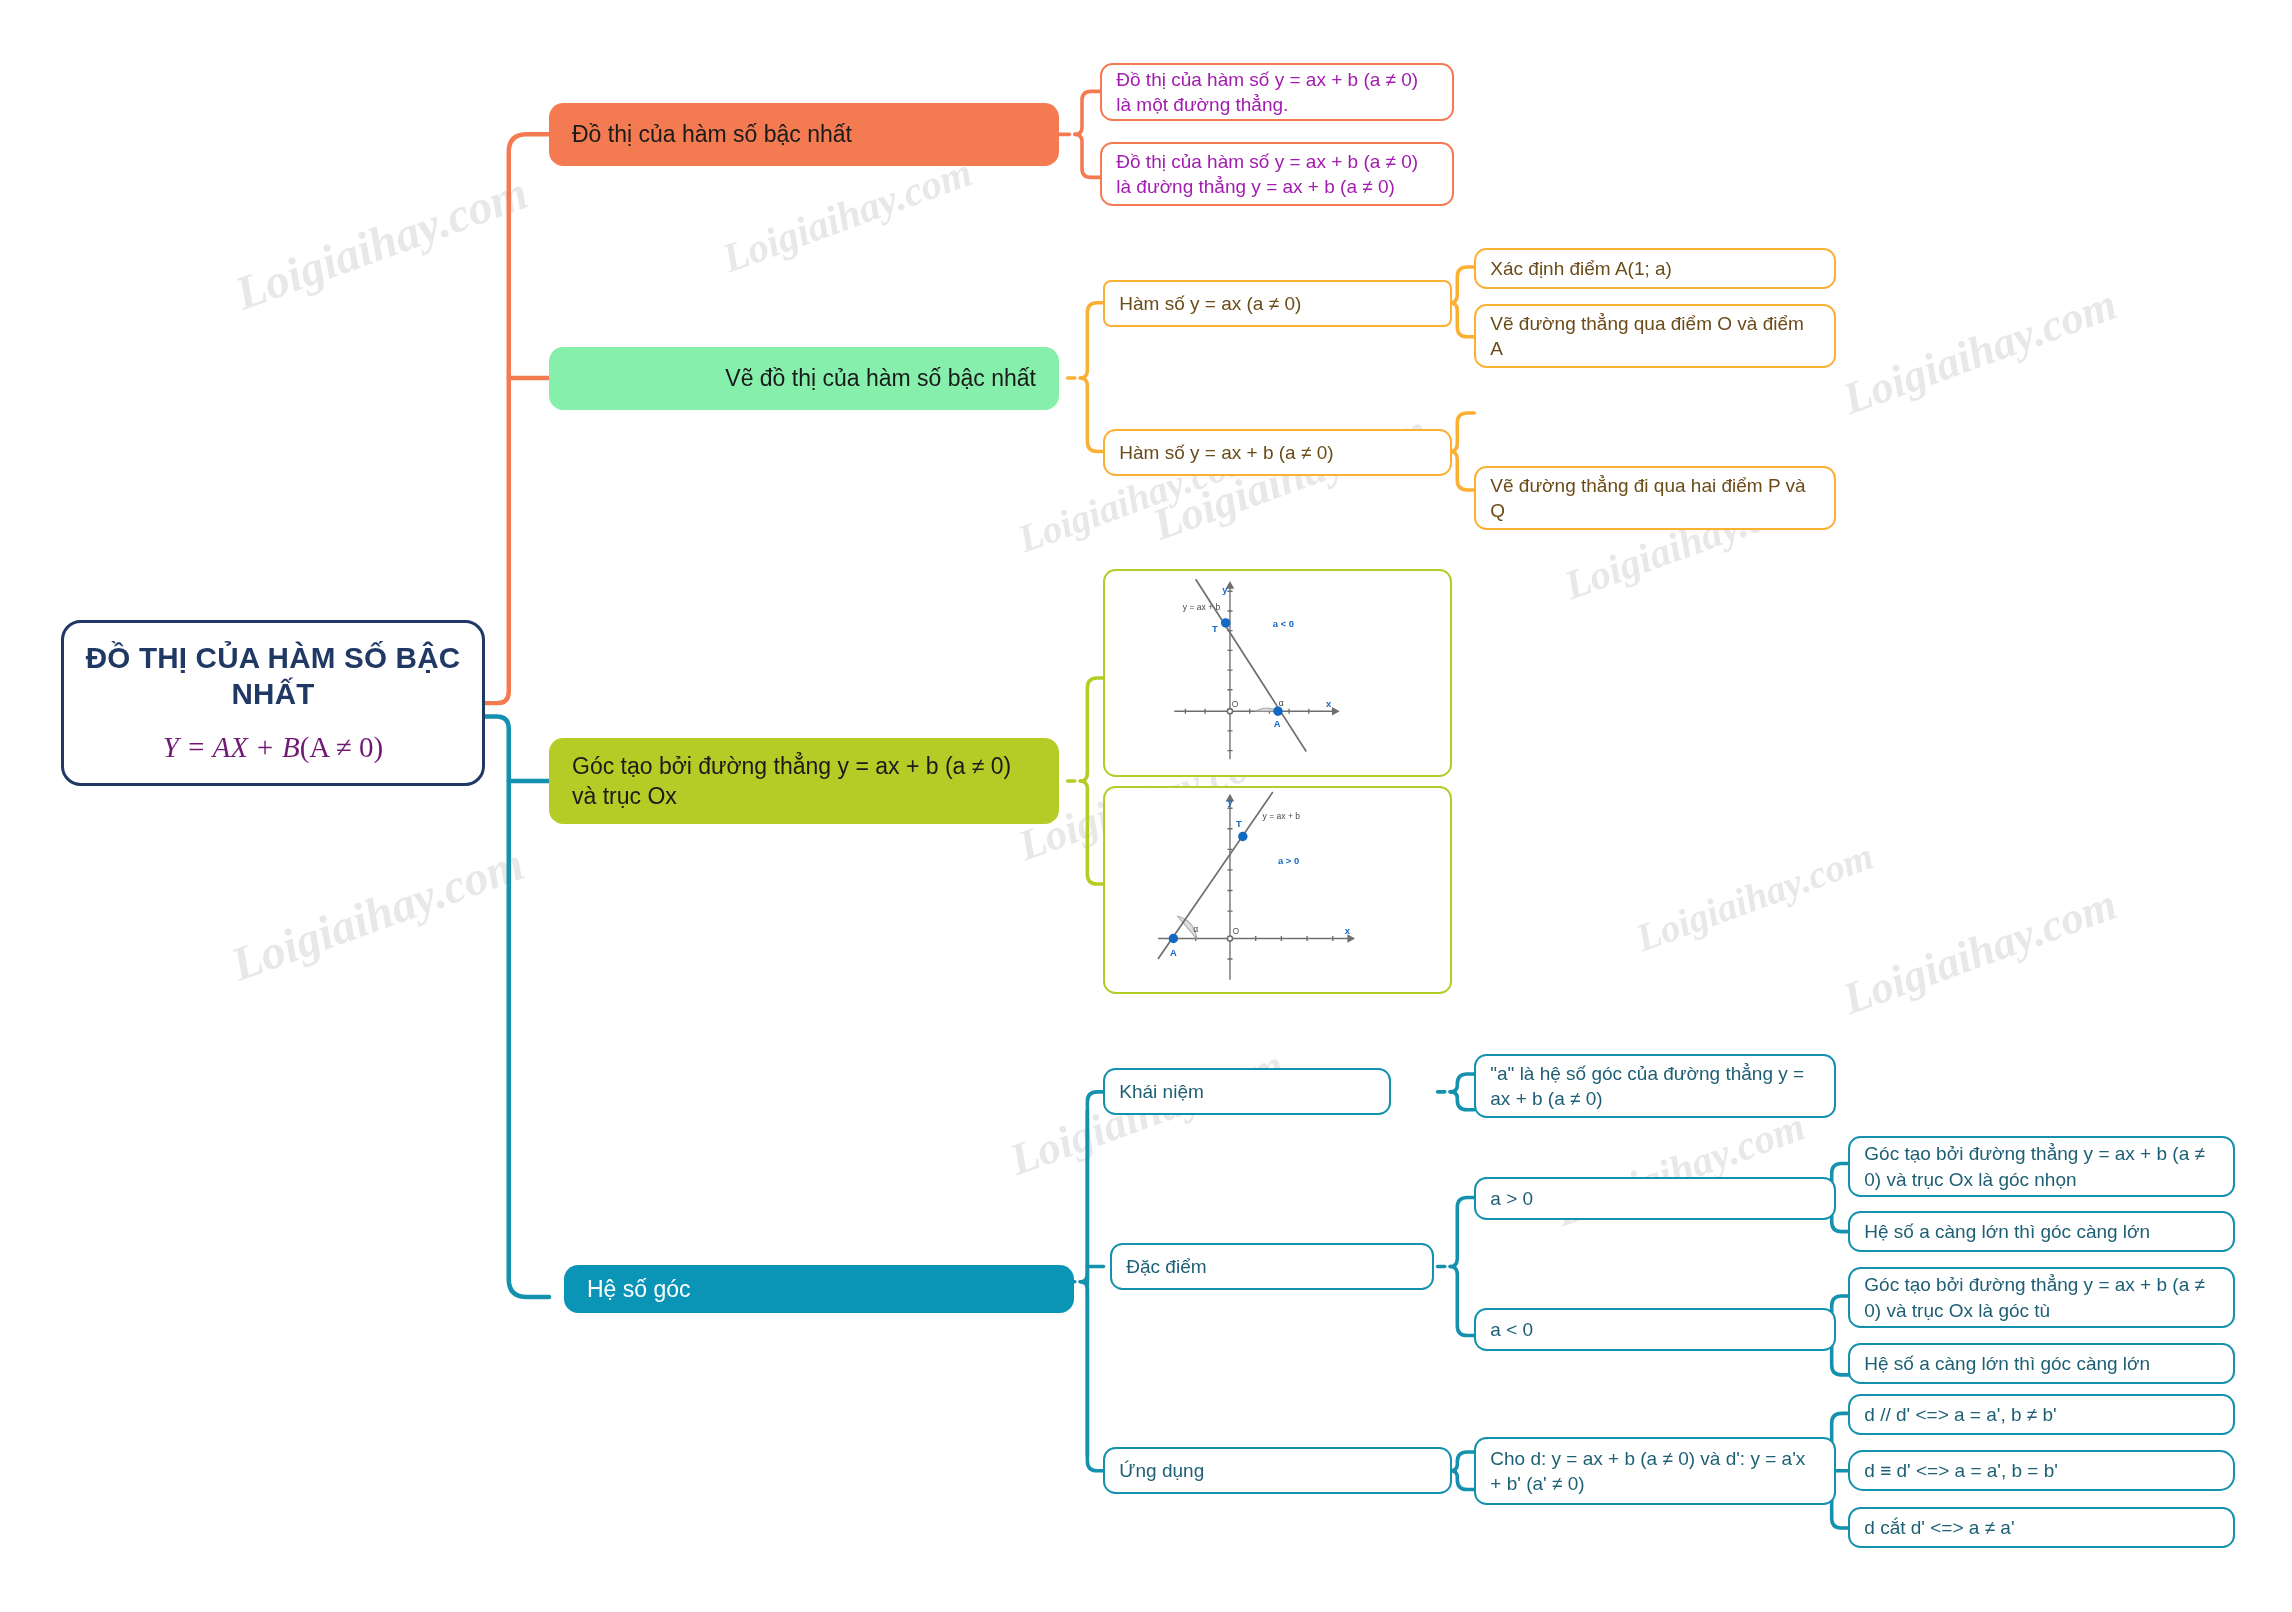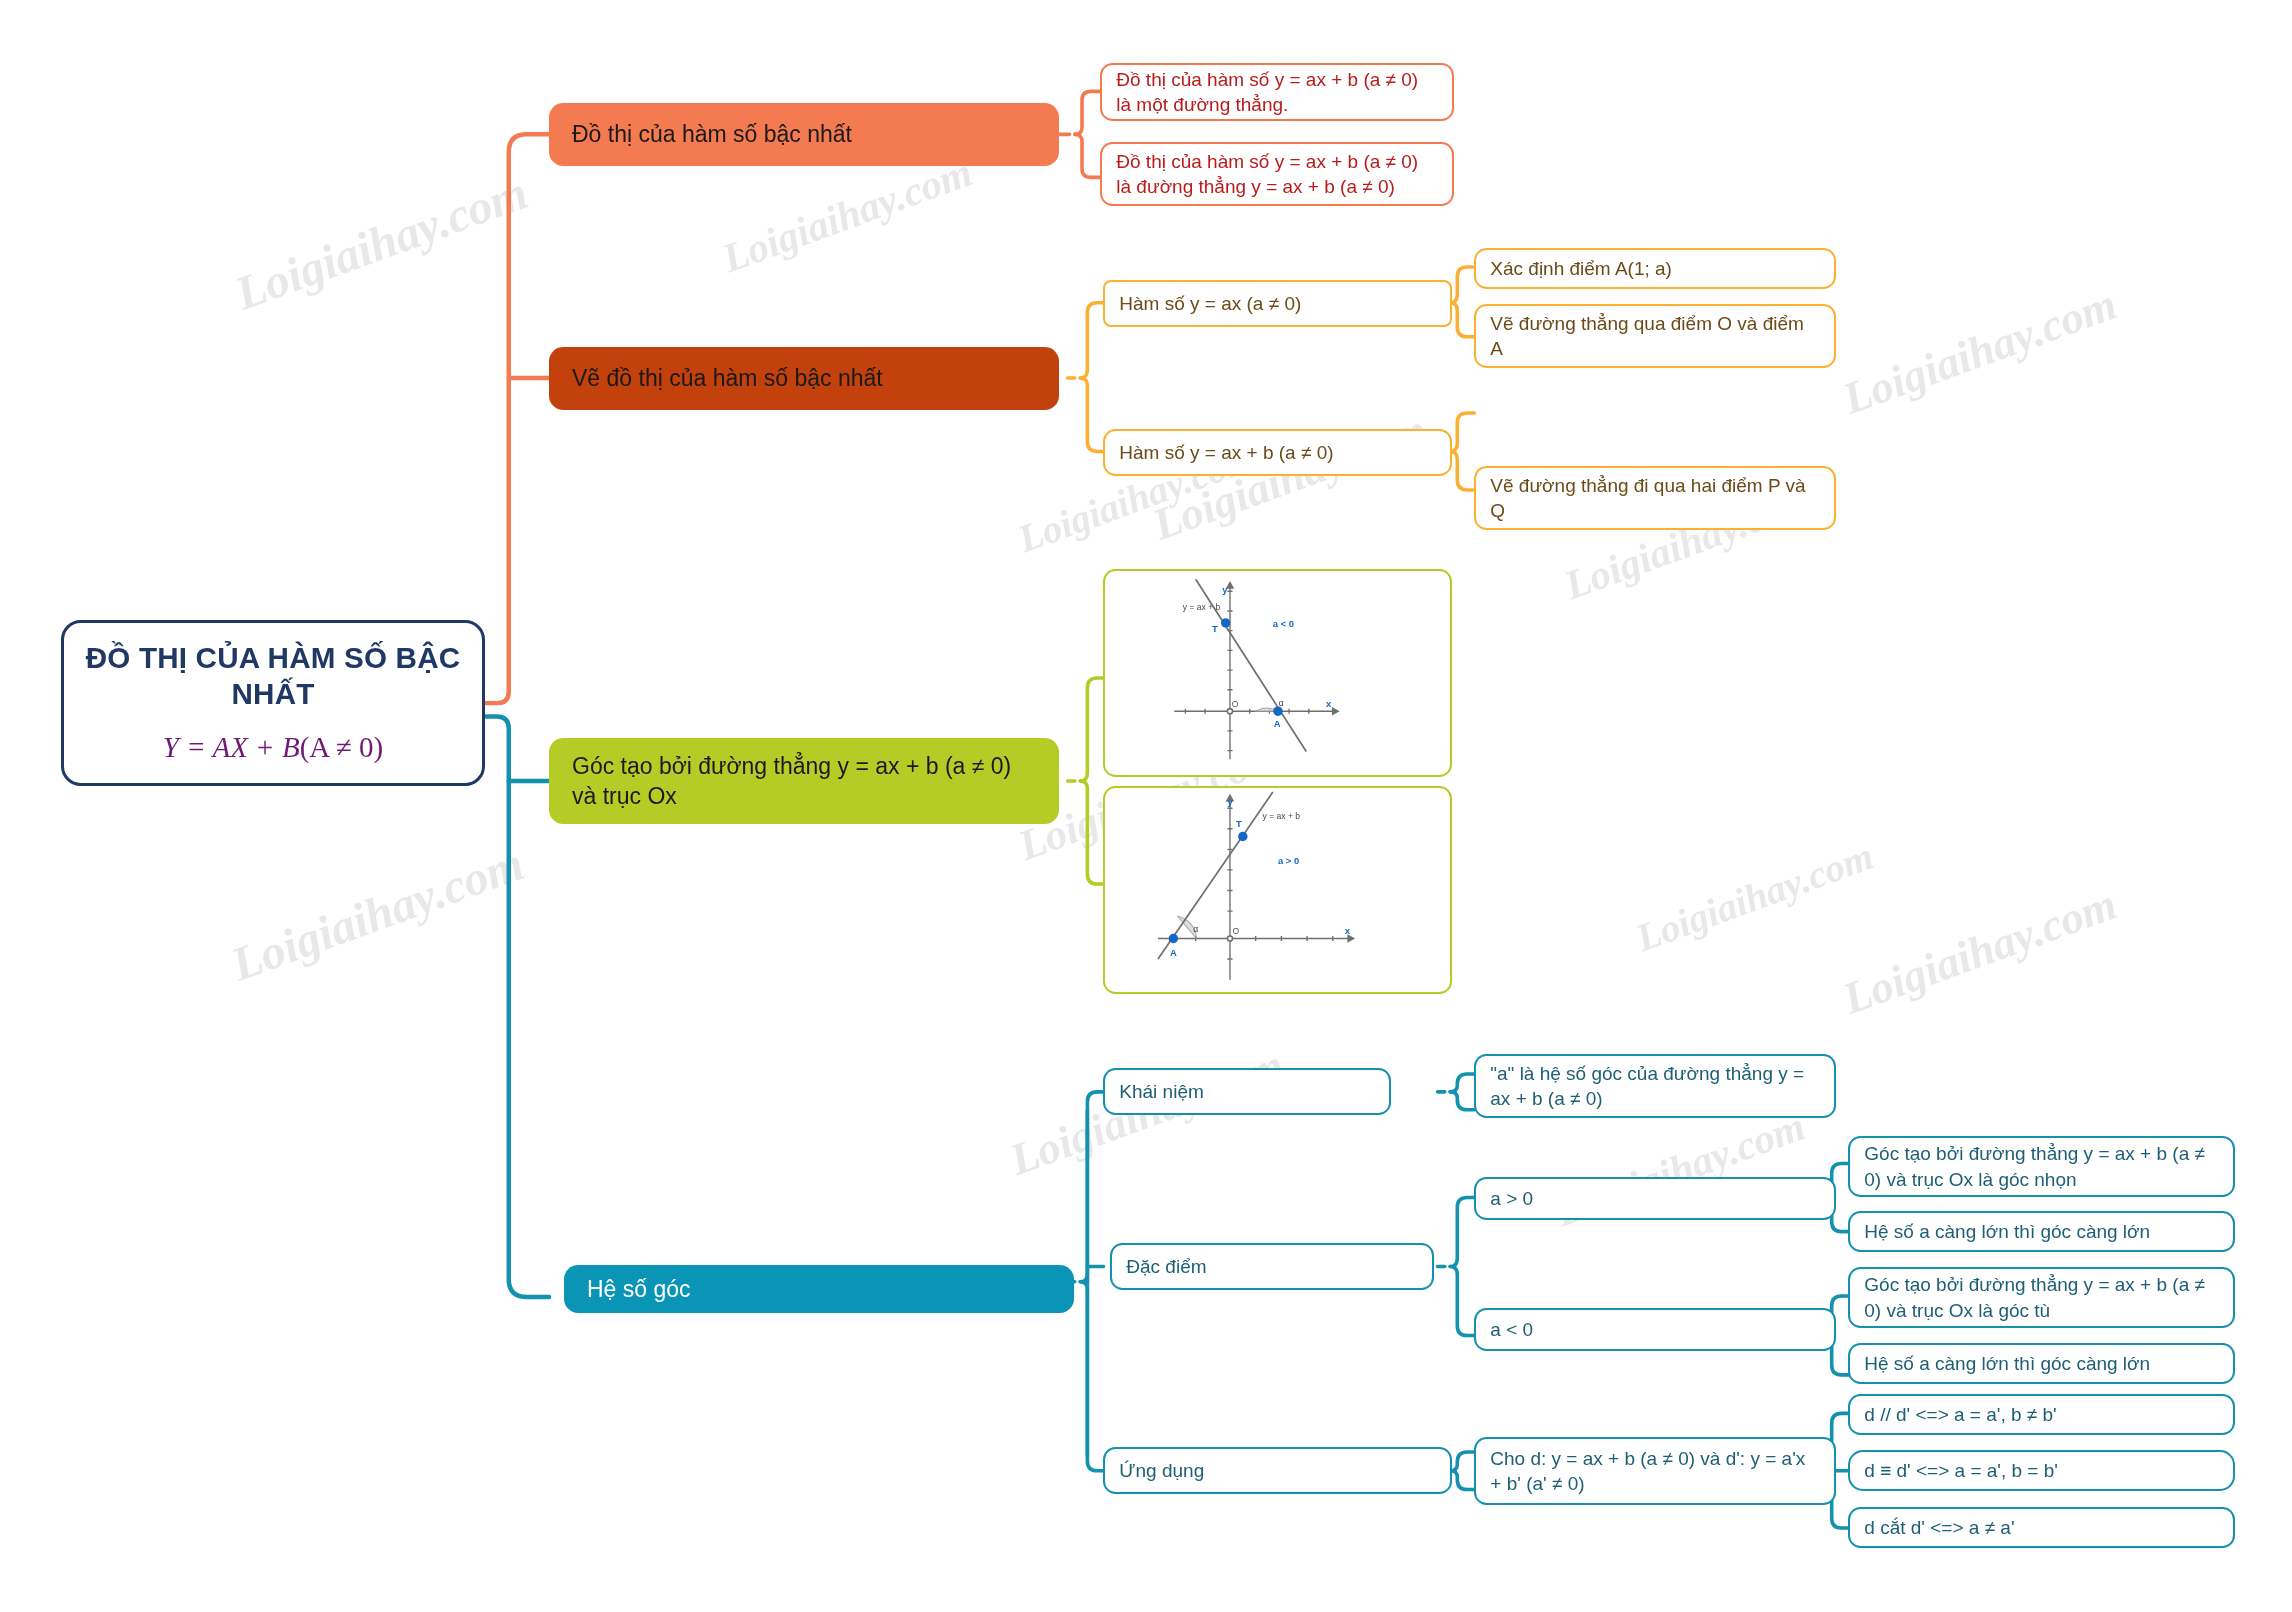--- a/index.html
+++ b/index.html
@@ -67,34 +67,34 @@
   }
   .root-formula .up { font-style: normal; }
 
   
   .branch {
     padding: 12.5px 23px;
     font-size: 23px;
     border-radius: 14.3px;
   }
   .branch.orange { background: #f47b51; color: #1a1a1a; }
-  .branch.yellow { background: #c2410c; color: #1a1a1a; }
+  .branch.yellow { background: #86efac; color: #1a1a1a; justify-content: flex-end; }
   .branch.green  { background: #b5cc26; color: #1a1a1a; }
   .branch.teal   { background: #0a94b5; color: #ffffff; }
 
   
   .box {
     background: #fff;
     border-width: 2.7px;
     border-style: solid;
     border-radius: 12.5px;
     padding: 9px 14.3px;
     font-size: 19px;
   }
-  .box.orange { border-color: #f47b51; color: #b91c1c; }
+  .box.orange { border-color: #f47b51; color: #a21caf; }
   .box.yellow { border-color: #fbb034; color: #6b4b18; }
   .box.green  { border-color: #b5cc26; color: #4c5414; padding: 5.4px; }
   .box.teal   { border-color: #1391ae; color: #1d5f74; }
 
   .box-txt { display: block; }
   .inline-frac {
     display: inline-flex;
     align-items: center;
     font-family: "Liberation Serif", serif;
     font-style: italic;

